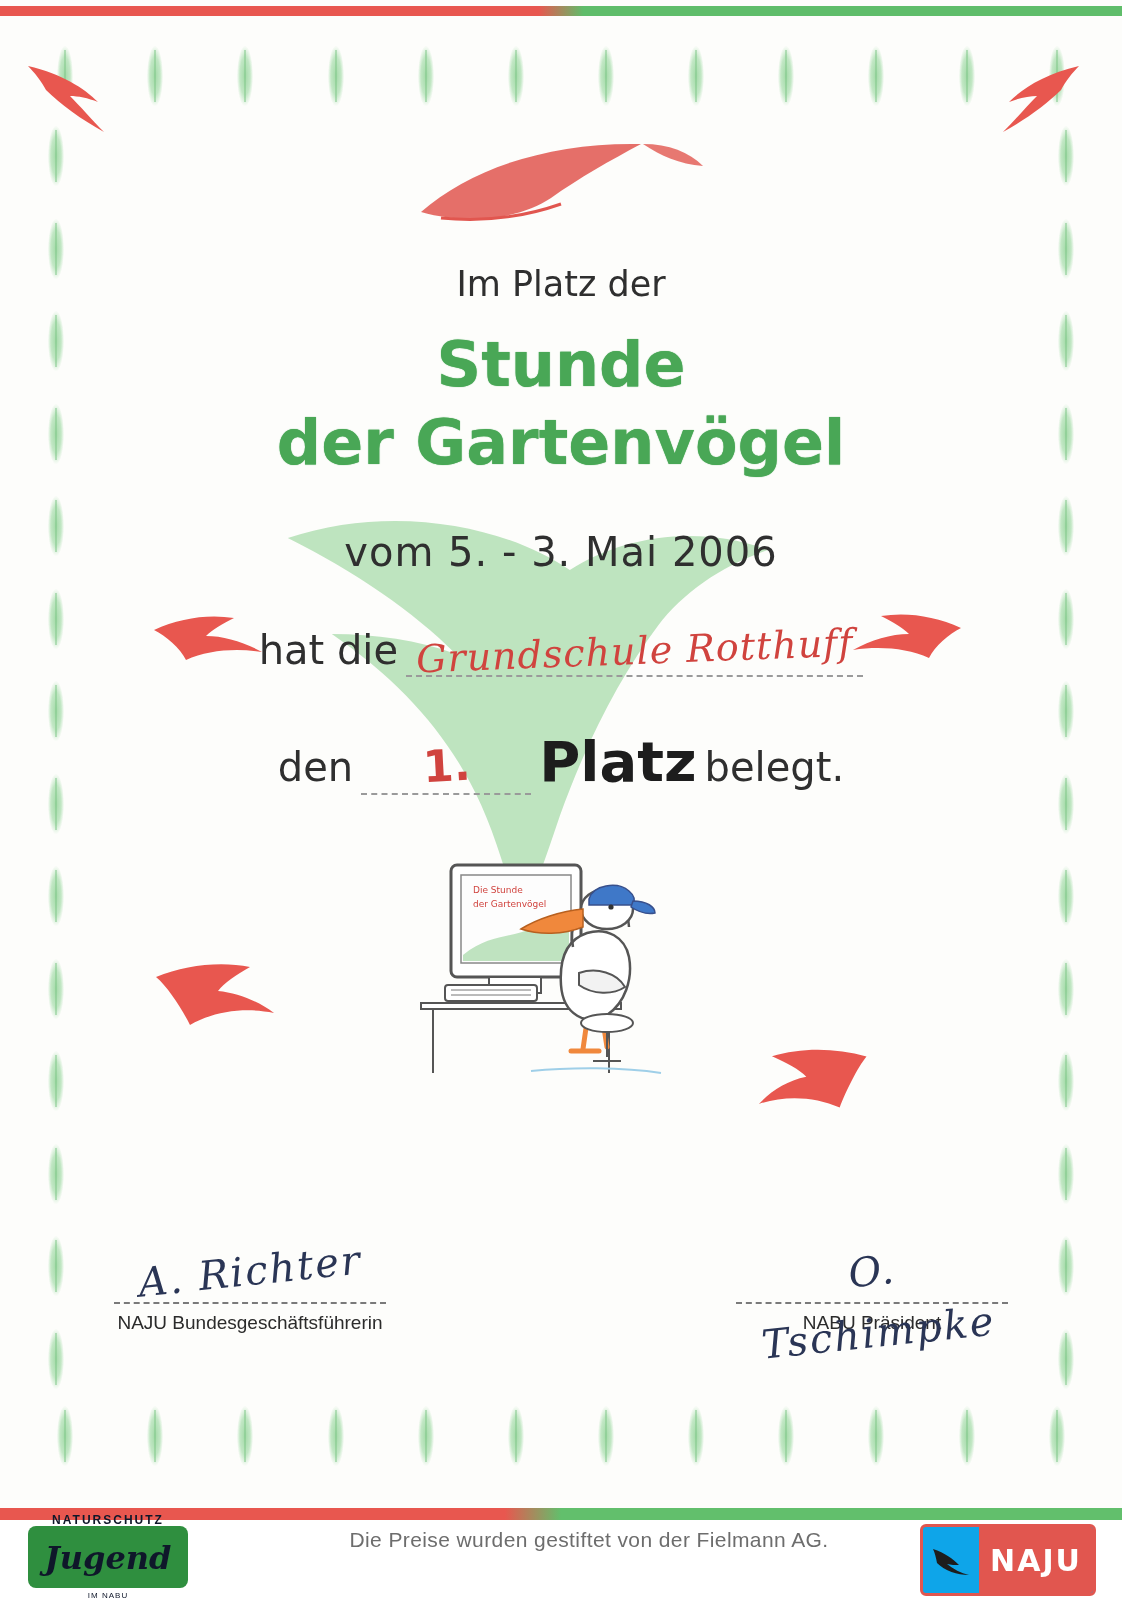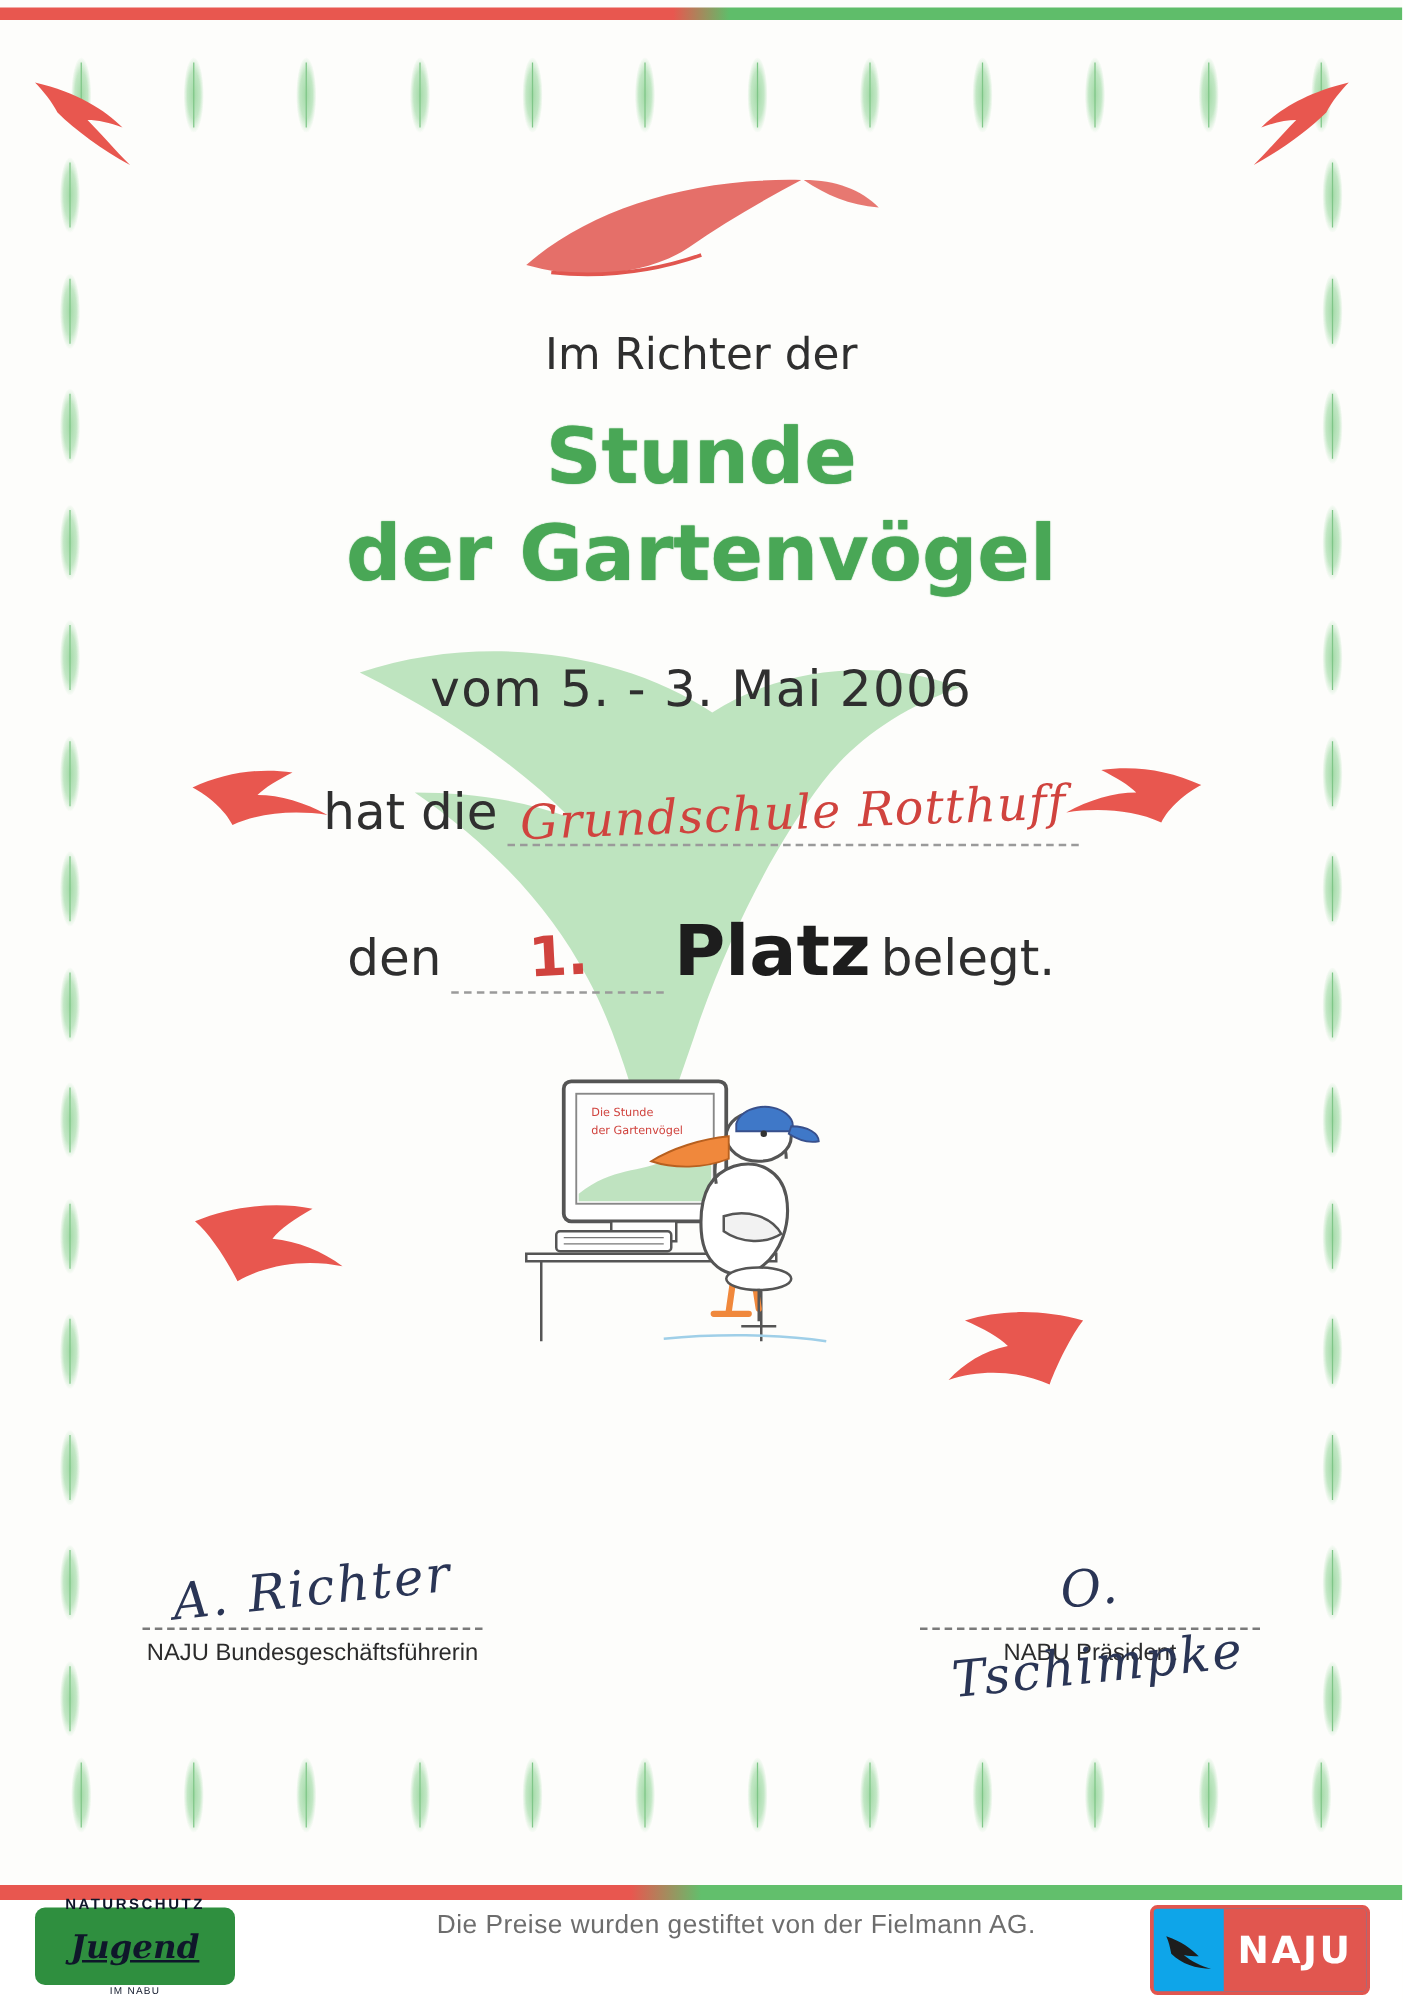--- a/index.html
+++ b/index.html
@@ -260,21 +260,21 @@
     align-items: center;
     justify-content: center;
     line-height: 1.05;
     gap: 16px;
   }
   .logo-naju-jugend .l1 {
     font-size: 12px; letter-spacing: 2px; font-weight: 700;
   }
   .logo-naju-jugend .l2 {
     font-family: "DejaVu Serif", serif; font-style: italic;
-    font-size: 26px; font-weight: 700; text-decoration: underline;
+    font-size: 32px; font-weight: 700;
   }
   .logo-naju-jugend .l3 { font-size: 8px; letter-spacing: 1px; }
 
   .logo-naju {
     position: absolute;
     right: 26px; top: 16px;
     width: 170px; height: 66px;
     background: #0ea5e9;
     border: 3px solid #e1564f;
     border-radius: 6px;
@@ -413,21 +413,21 @@
         </g>
       </svg>
     </div>
 
     <div class="bird-backdrop">
       <svg width="560" height="520" viewBox="0 0 560 520">
         <path fill="#8cd08f" d="M18 118 C120 84 232 104 300 150 C352 116 430 104 498 130 C452 146 414 172 388 206 C352 254 318 318 290 396 C276 438 262 476 252 506 C236 452 222 402 200 362 C170 306 126 258 62 214 C106 214 148 220 186 234 C144 192 86 152 18 118 Z"></path>
       </svg>
     </div>
 
-    <div class="line-small">Im Richter der</div>
+    <div class="line-small">Im Platz der</div>
 
     <div class="event-title">
       <div>Stunde</div>
       <div>der Gartenvögel</div>
     </div>
 
     <div class="date-line">vom 5. - 3. Mai 2006</div>
 
     <div class="fill-row">
       <span>hat die</span>

